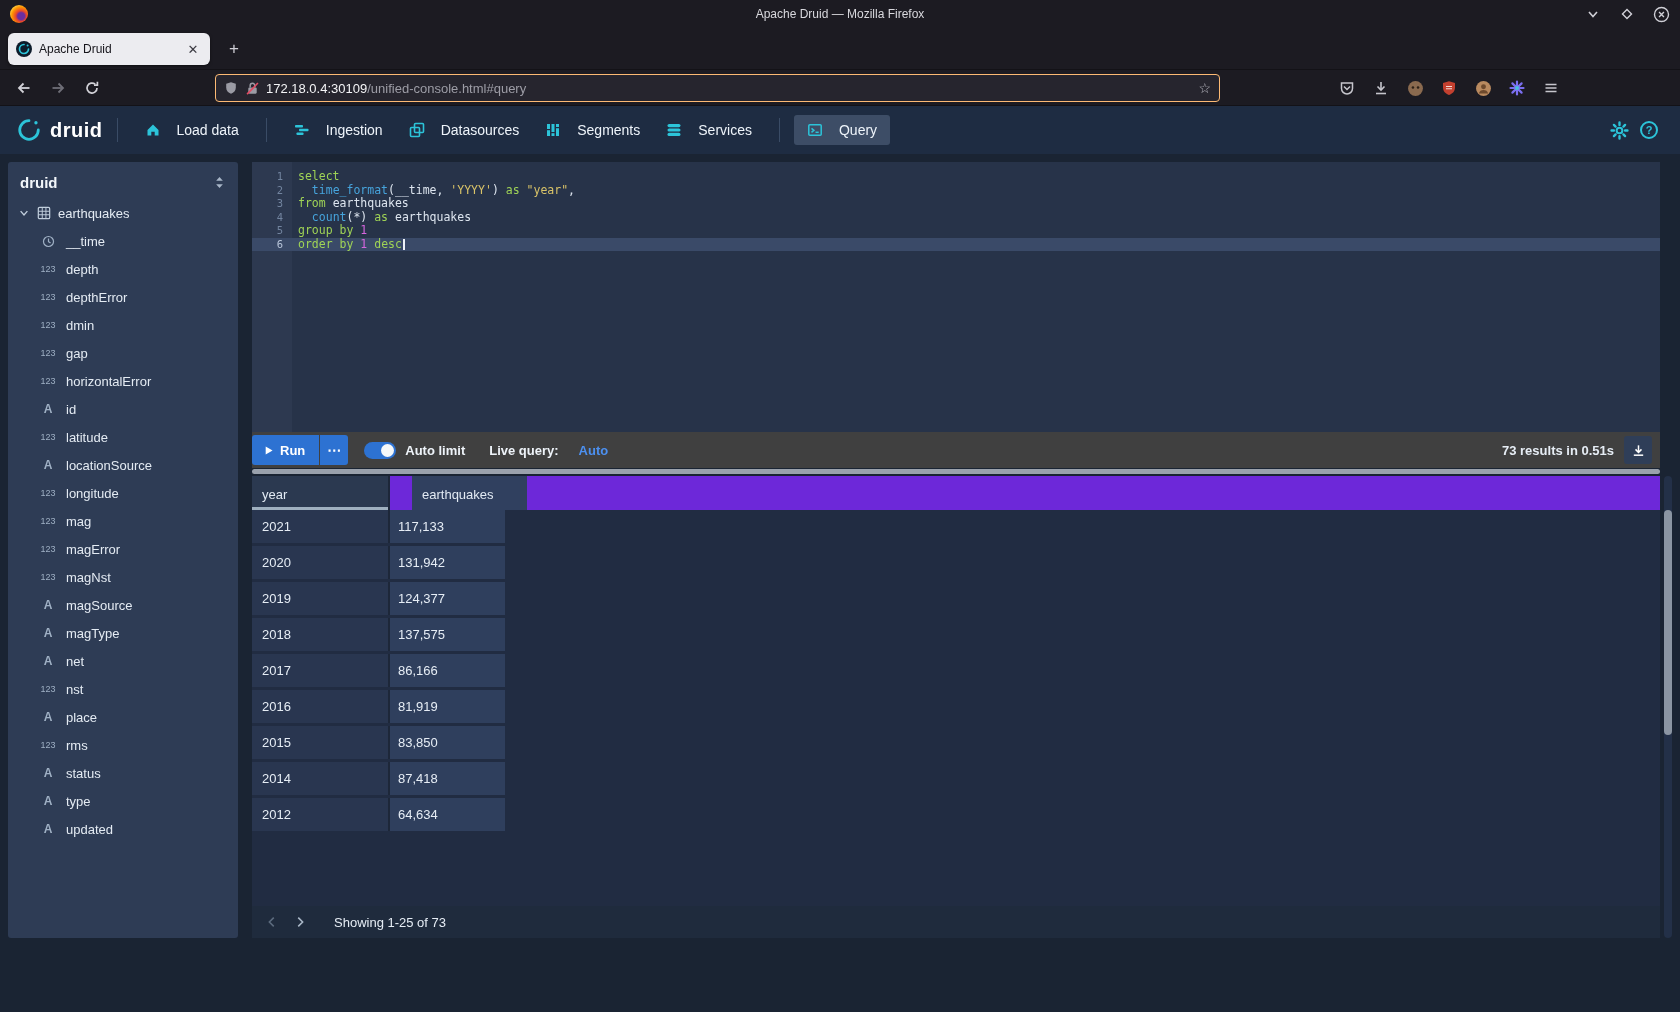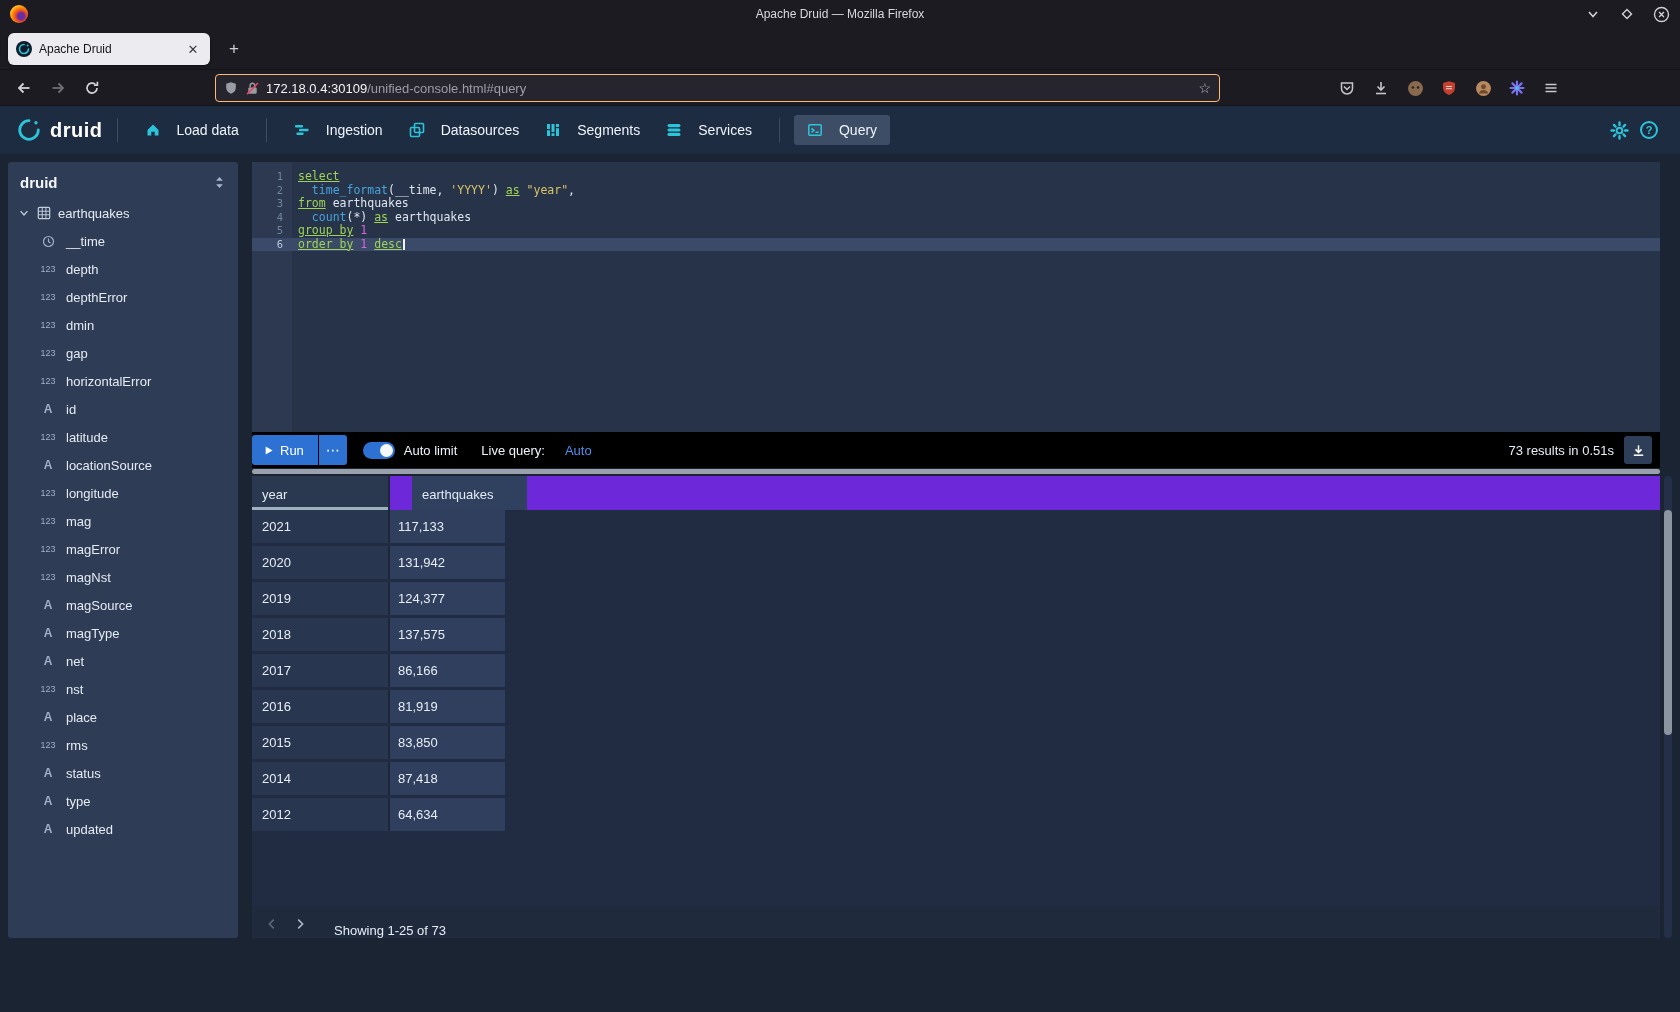--- a/index.html
+++ b/index.html
@@ -74,29 +74,29 @@
   .main{position:absolute;left:252px;top:8px;width:1408px;}
 
   
   .editor{display:flex;height:270px;background:#273349;overflow:hidden;font-family:"DejaVu Sans Mono",monospace;font-size:11.5px;}
   .gutter{width:40px;background:#2d3950;padding-top:8px;flex:0 0 40px;}
   .gutter-line{height:13.5px;line-height:13.5px;text-align:right;padding-right:9px;color:#72849f;font-size:10.5px;}
   .gutter-line.active{background:#3a4a68;color:#b9c6da;}
   .code{flex:1;padding-top:8px;}
   .code-line{height:13.5px;line-height:13.5px;padding-left:6px;white-space:pre;color:#dde5ef;}
   .code-line.active{background:#3a4a68;}
-  .tok-kw{color:var(--syn-keyword);text-decoration:underline;}
+  .tok-kw{color:var(--syn-keyword);}
   .tok-fn{color:var(--syn-function);}
   .tok-str{color:var(--syn-string);}
   .tok-num{color:var(--syn-number);}
   .tok-plain{color:#dde5ef;}
   .cursor{display:inline-block;width:2px;height:11px;background:#eef3f9;vertical-align:middle;margin-left:1px;}
 
   
-  .runbar{height:36px;background:#000000;display:flex;align-items:center;padding-right:8px;}
+  .runbar{height:36px;background:#404040;display:flex;align-items:center;padding-right:8px;font-weight:bold;}
   .run-btn{height:30px;margin:0;display:flex;align-items:center;gap:5px;background:var(--primary-blue);color:#fff;
     font-size:13px;padding:0 14px 0 10px;border-radius:3px 0 0 3px;cursor:pointer;}
   .more-btn{height:30px;width:28px;background:var(--primary-blue);color:#fff;display:flex;align-items:center;justify-content:center;
     border-radius:0 3px 3px 0;margin-left:1px;font-size:14px;cursor:pointer;}
   .switch{width:32px;height:17px;background:var(--primary-blue);border-radius:9px;position:relative;margin-left:16px;cursor:pointer;}
   .switch .knob{position:absolute;right:2px;top:2px;width:13px;height:13px;background:#f5f8fa;border-radius:50%;}
   .runbar-label{color:#eef3f9;font-size:13px;margin-left:9px;}
   .live-label{color:#eef3f9;font-size:13px;margin-left:24px;}
   .live-value{color:var(--link-blue);font-size:13px;margin-left:20px;cursor:pointer;}
   .run-spacer{flex:1;}
@@ -113,21 +113,21 @@
   .hcell.c0{width:138px;background:#2b3950;border-right:2px solid #1d2739;}
   .hcell.c1{width:115px;background:#30405f;}
   .sort-bar{position:absolute;left:0;right:0;bottom:0;height:3px;background:#9fb0bf;}
   .tbody{height:396px;overflow:hidden;background:#212c42;}
   .trow{display:flex;height:33px;margin-bottom:3px;}
   .tcell{display:flex;align-items:center;padding-left:10px;color:#e6edf5;font-size:13px;}
   .tcell.c0{width:138px;background:#293650;border-right:2px solid #1d2739;}
   .tcell.c1{width:115px;background:#2f3f5d;padding-left:8px;}
 
   
-  .pagefooter{height:32px;background:#1f2b3d;display:flex;align-items:flex-end;padding-left:6px;}
+  .pagefooter{height:32px;background:#1f2b3d;display:flex;align-items:center;padding-left:6px;}
   .pg-btn{width:28px;height:28px;display:flex;align-items:center;justify-content:center;cursor:pointer;color:#aab8c8;}
   .pg-btn.dim{color:#5c6b7e;}
   .pg-text{color:#e6edf5;font-size:13px;margin-left:20px;}
 
   
   .vscroll{position:absolute;right:8px;top:322px;width:8px;height:462px;background:#233048;border-radius:4px;}
   .vthumb{position:absolute;left:0;top:34px;width:8px;height:225px;background:#8b95a2;border-radius:4px;}
 </style>
 </head>
 <body>

